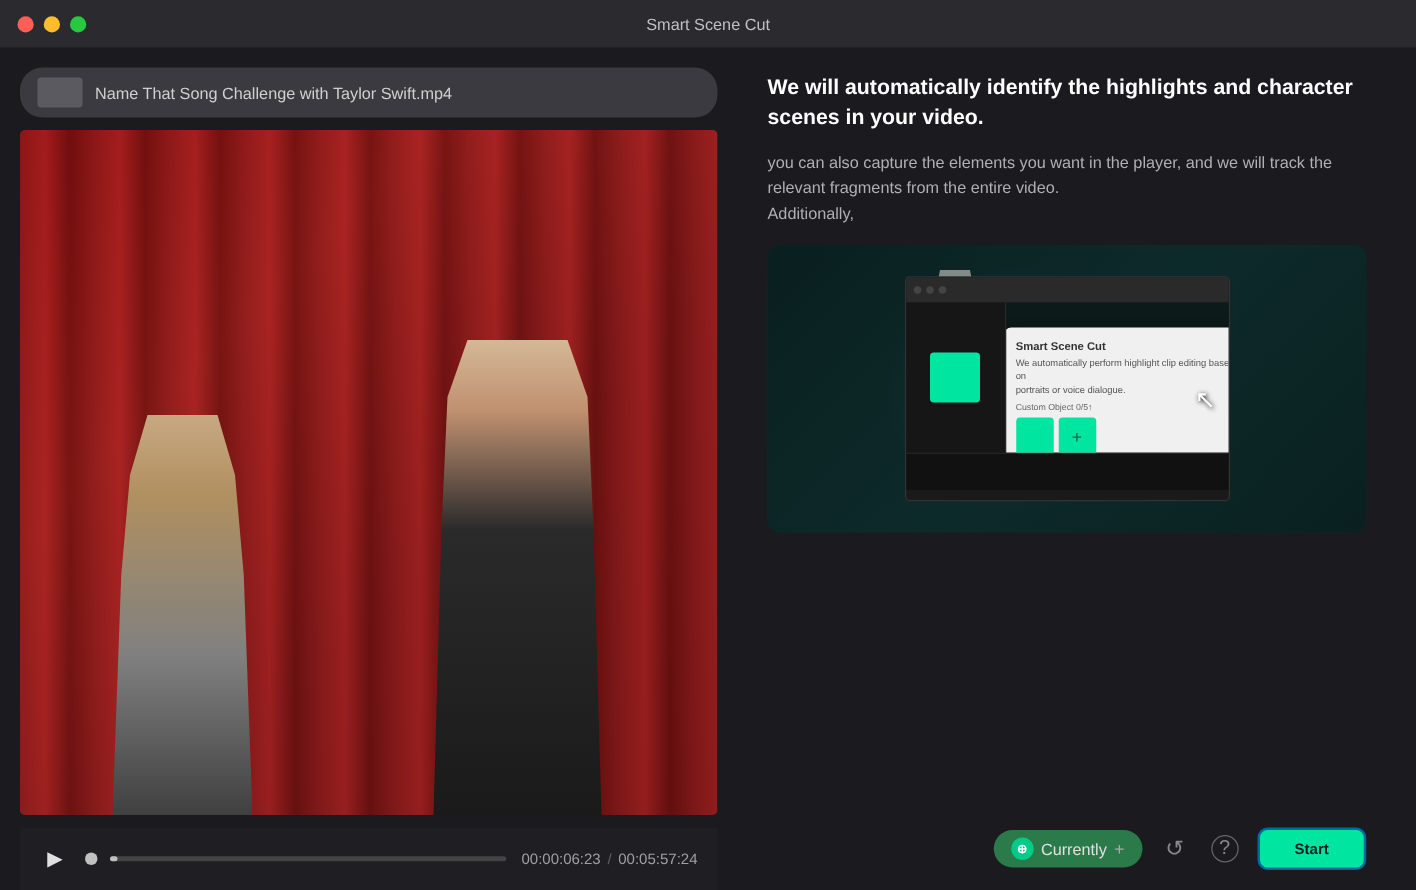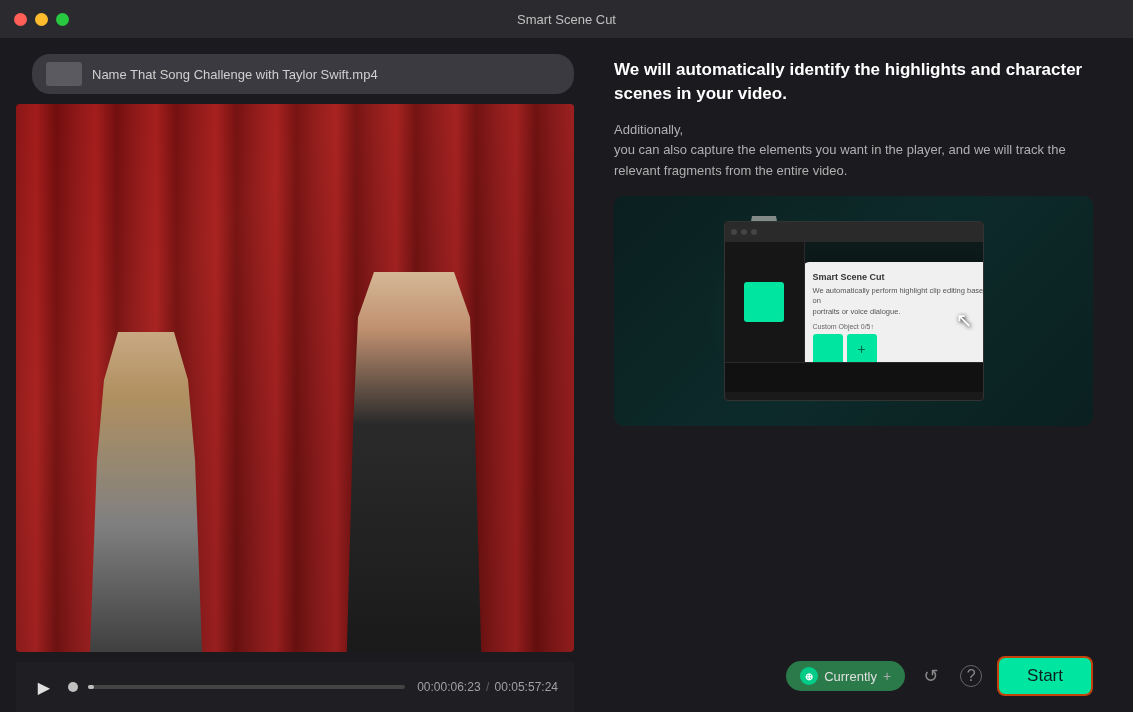--- a/index.html
+++ b/index.html
@@ -64,21 +64,20 @@
 
     .file-bar {
       background: #3a3a40;
       border-radius: 18px;
       padding: 8px 14px;
       font-size: 13px;
       color: #d0d0d0;
       display: flex;
       align-items: center;
       gap: 10px;
-      margin-left: 16px;
     }
     .file-icon {
       width: 36px;
       height: 24px;
       background: #5a5a60;
       border-radius: 3px;
       flex-shrink: 0;
     }
 
     .video-container {
@@ -409,25 +408,25 @@
       color: #888;
       font-size: 18px;
       display: flex;
       align-items: center;
       justify-content: center;
     }
 
     .start-btn {
       background: #00e5a0;
       color: #0a2020;
-      border: 2px solid #c2410c;
+      border: 2px solid #0369a1;
       border-radius: 8px;
       padding: 8px 28px;
-      font-size: 17px;
-      font-weight: 400;
+      font-size: 12px;
+      font-weight: 700;
       cursor: pointer;
     }
 
     
     .teal-figure {
       position: absolute;
       left: 120px;
       top: 20px;
       width: 60px;
       height: 160px;
@@ -489,22 +488,22 @@
         <span class="time-sep">/</span>
         <span>00:05:57:24</span>
       </div>
     </div>
   </div>
 
   <div class="right-panel">
     <div class="panel-heading">We will automatically identify the highlights and character scenes in your video.</div>
 
     <div class="panel-subtext">
+      <div>you can also capture the elements you want in the player, and we will track the<br>relevant fragments from the entire video.</div>
       <div>Additionally,</div>
-      <div>you can also capture the elements you want in the player, and we will track the<br>relevant fragments from the entire video.</div>
     </div>
 
     <div class="demo-area">
       <div class="demo-inner">
         <div class="demo-bg-glow"></div>
 
         <div class="teal-figure"></div>
 
         <div class="mini-editor">
           <div class="mini-editor-header">

